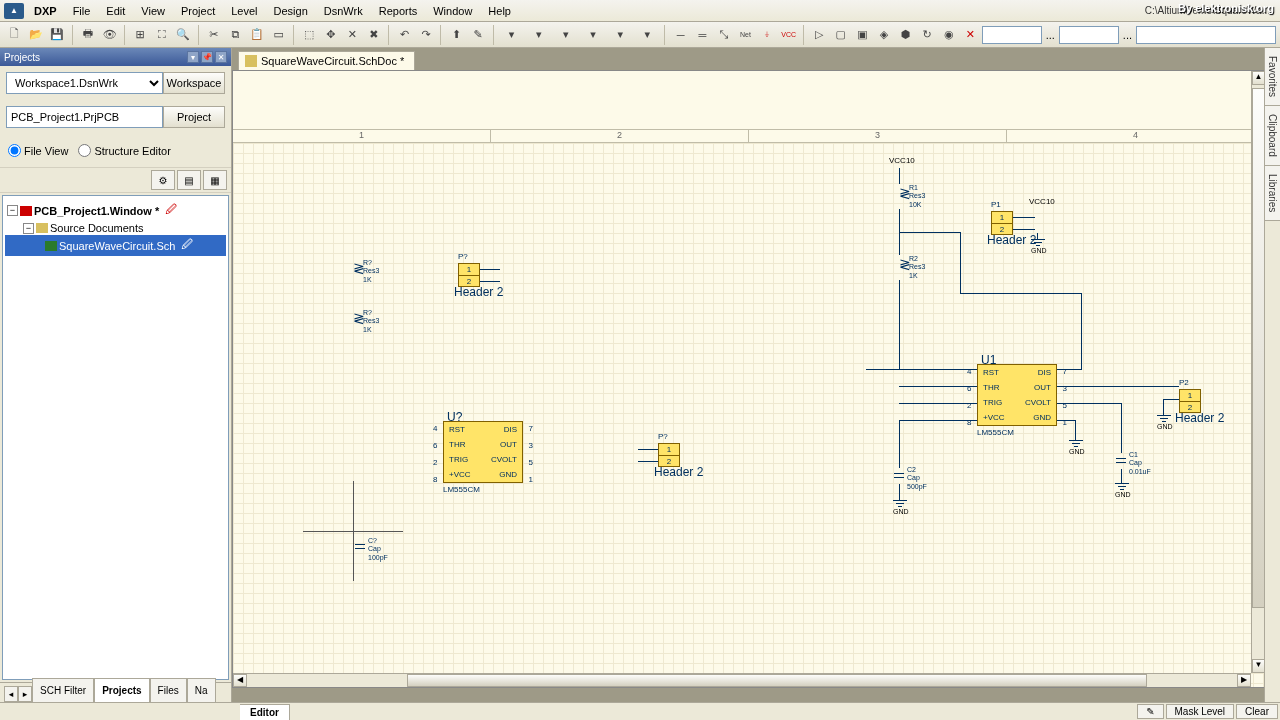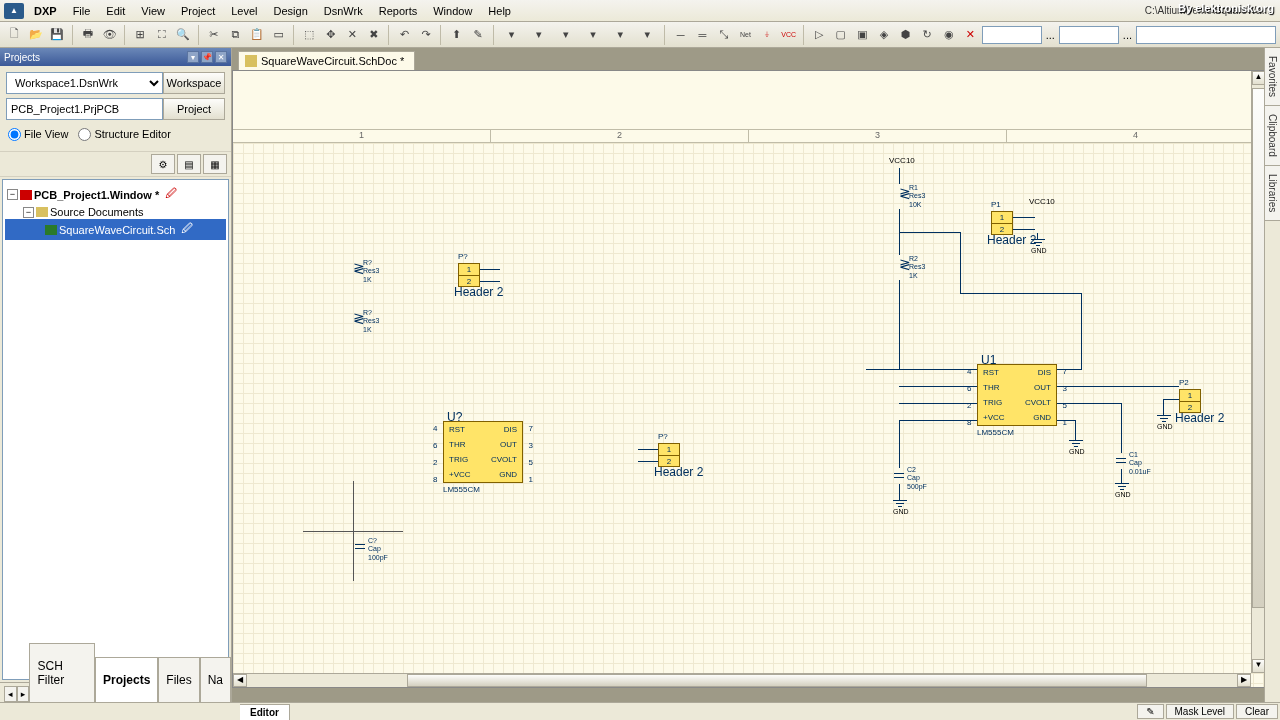--- a/index.html
+++ b/index.html
@@ -24,37 +24,37 @@
 
 
 .main { position: absolute; top: 48px; left: 0; right: 0; bottom: 18px; display: flex; }
 
 
 .leftpanel { width: 232px; background: #ece9d8; border-right: 1px solid #aca899; display: flex; flex-direction: column; }
 .panel-titlebar { height: 18px; background: linear-gradient(#6b88b8,#3b5998); color: #fff; font-size: 10px; display: flex; align-items: center; padding: 0 4px; justify-content: space-between; }
 .panel-titlebar .ctrls { display: flex; gap: 2px; }
 .panel-titlebar .ctrls span { width: 12px; height: 12px; background: #8fa5c7; border: 1px solid #5a74a0; font-size: 8px; display: flex; align-items: center; justify-content: center; }
 .panel-body { padding: 6px; }
-.wsrow { display: flex; gap: 0; margin-bottom: 4px; }
+.wsrow { display: flex; gap: 0; margin-bottom: 12px; }
 .wsrow select, .wsrow input { flex: 1; height: 22px; font-size: 11px; border: 1px solid #7f9db9; background: #fff; padding: 0 4px; }
 .wsrow button { width: 62px; height: 22px; font-size: 11px; background: linear-gradient(#fdfdfb,#e3e0cf); border: 1px solid #aca899; }
 .radiorow { display: flex; gap: 10px; padding: 4px 2px; font-size: 11px; align-items: center; }
-.radiorow label { display: flex; gap: 3px; }
+.radiorow label { display: flex; align-items: center; gap: 3px; }
 .iconrow { display: flex; justify-content: flex-end; gap: 2px; padding: 2px 4px; border-top: 1px solid #d4d0c0; border-bottom: 1px solid #d4d0c0; }
 .iconrow .ib { width: 24px; height: 20px; border: 1px solid #aca899; background: #f4f3ee; font-size: 10px; display: flex; align-items: center; justify-content: center; }
 .tree { background: #fff; border: 1px solid #7f9db9; margin: 2px; flex: 1; padding: 4px 2px; font-size: 11px; overflow: auto; }
 .tree .node { white-space: nowrap; padding: 1px 2px; display: flex; align-items: center; gap: 2px; }
 .tree .node.sel { background: #316ac5; color: #fff; }
 .tree .exp { width: 11px; height: 11px; border: 1px solid #888; display: inline-flex; align-items: center; justify-content: center; font-size: 9px; line-height: 1; background: #fff; color: #000; }
 .tree .ic-proj { width: 12px; height: 10px; background: #c00; display: inline-block; }
 .tree .ic-fold { width: 12px; height: 10px; background: #d8c060; display: inline-block; }
 .tree .ic-sch { width: 12px; height: 10px; background: #2a7a2a; display: inline-block; }
 .projtabs { height: 20px; display: flex; align-items: flex-end; background: #ece9d8; border-top: 1px solid #aca899; padding-left: 4px; gap: 0; }
 .projtabs .arrow { width: 14px; height: 16px; border: 1px solid #aca899; background: #f4f3ee; font-size: 9px; display: flex; align-items: center; justify-content: center; }
-.projtabs .ptab { padding: 15px 7px; border: 1px solid #aca899; border-bottom: none; background: #f4f3ee; font-size: 12px; }
+.projtabs .ptab { padding: 6px 7px; border: 1px solid #aca899; border-bottom: none; background: #f4f3ee; font-size: 10px; }
 .projtabs .ptab.active { background: #fff; font-weight: bold; }
 
 
 .editor { flex: 1; display: flex; flex-direction: column; background: #9e9a87; position: relative; }
 .doctab-row { height: 22px; display: flex; align-items: flex-end; padding-left: 6px; background: #9e9a87; }
 .doctab { background: #fdfae9; border: 1px solid #aca899; border-bottom: none; padding: 3px 10px 3px 6px; font-size: 11px; display: flex; align-items: center; gap: 4px; }
 .doctab .docic { width: 12px; height: 12px; background: #d8c060; display: inline-block; }
 .canvas-wrap { flex: 1; background: #fff; margin: 0 14px 14px 0; position: relative; border: 1px solid #888; overflow: hidden; }
 .canvas { position: absolute; inset: 0; background: #fdfae9; }
 .ruler-top { position: absolute; top: 58px; left: 0; right: 0; height: 14px; border-top: 1px solid #c0bca8; border-bottom: 1px solid #c0bca8; display: flex; font-size: 9px; color: #666; background: #fdfae9; }

